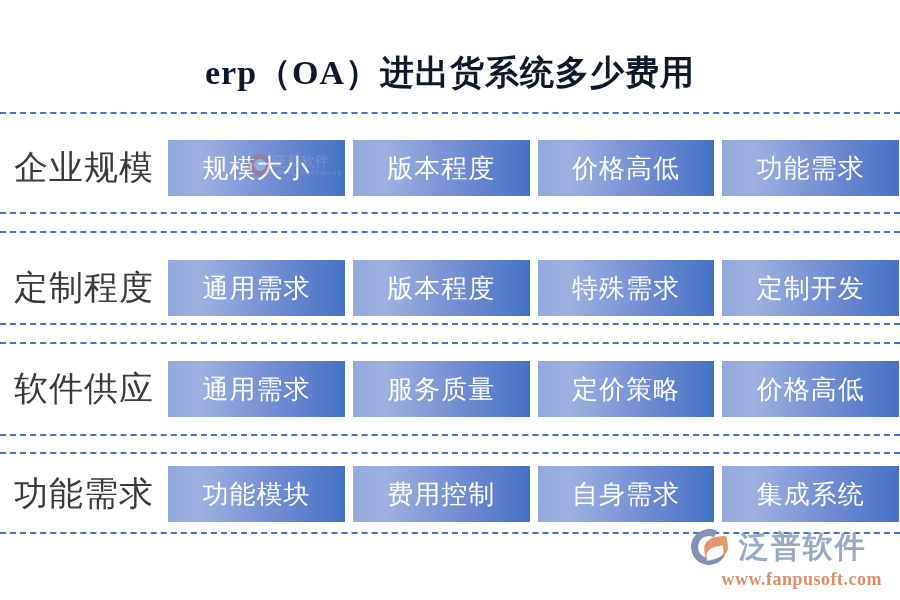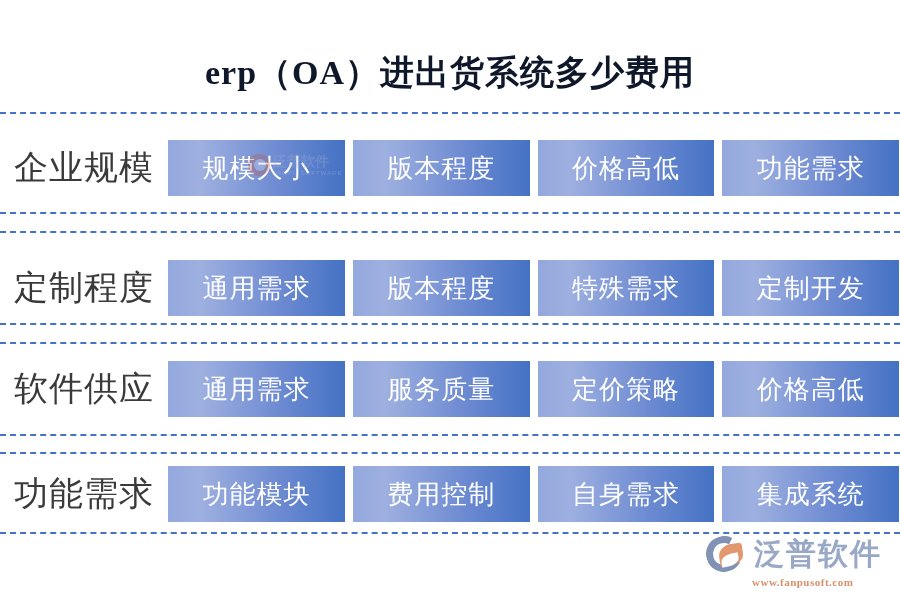--- a/index.html
+++ b/index.html
@@ -199,21 +199,21 @@
   .brand-name {
     font-family: "Liberation Sans", sans-serif;
     font-size: 30px;
     font-weight: 700;
     color: #98a8c6;
     letter-spacing: 2px;
     line-height: 1;
   }
   .brand-url {
     font-family: "Liberation Serif", "DejaVu Serif", serif;
-    font-size: 11px;
+    font-size: 18px;
     font-weight: 700;
     color: #d98f6a;
     letter-spacing: 0.5px;
     line-height: 1;
     margin-top: 3px;
     align-self: flex-start;
     margin-left: 46px;
   }
 </style>
 </head>

